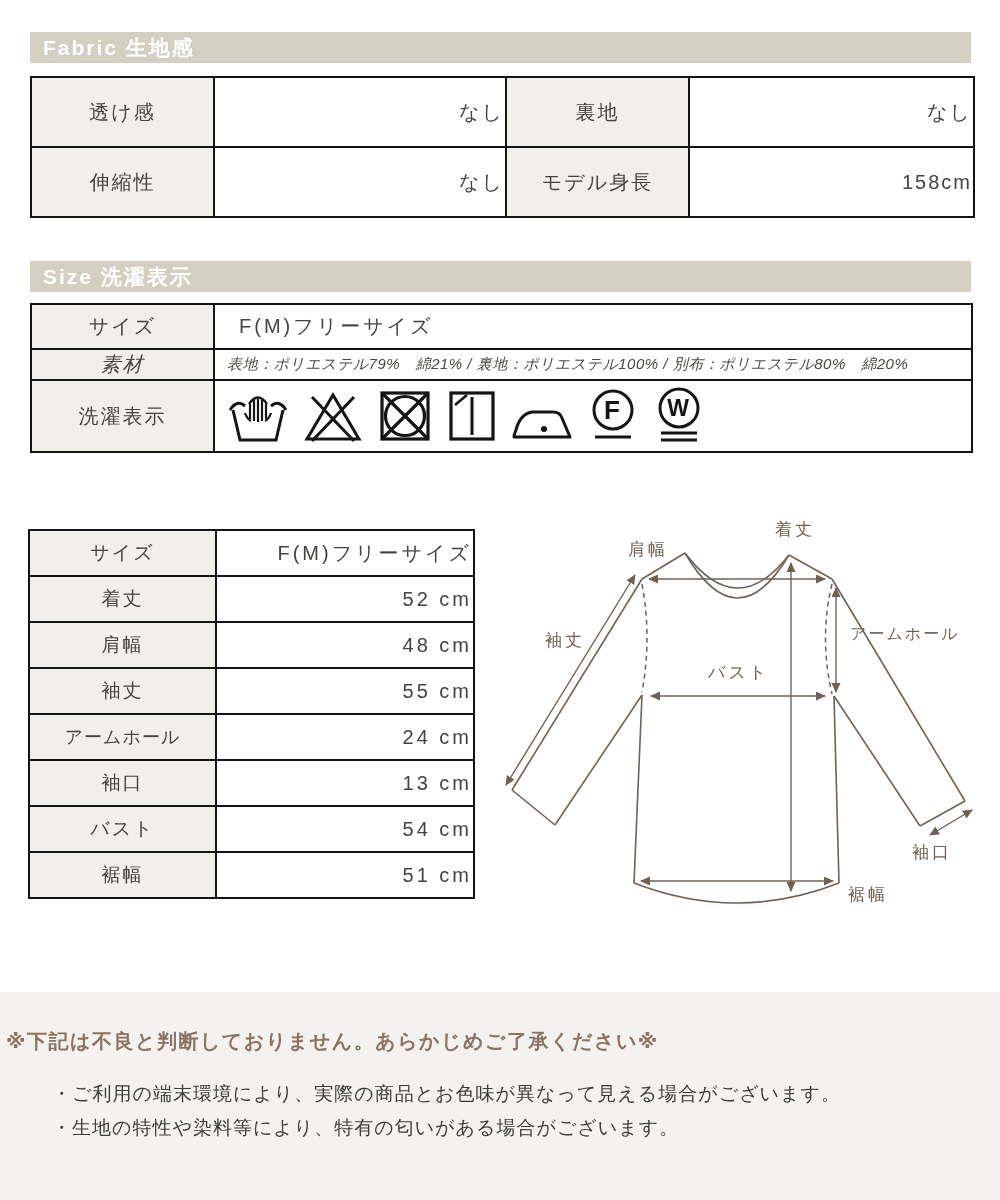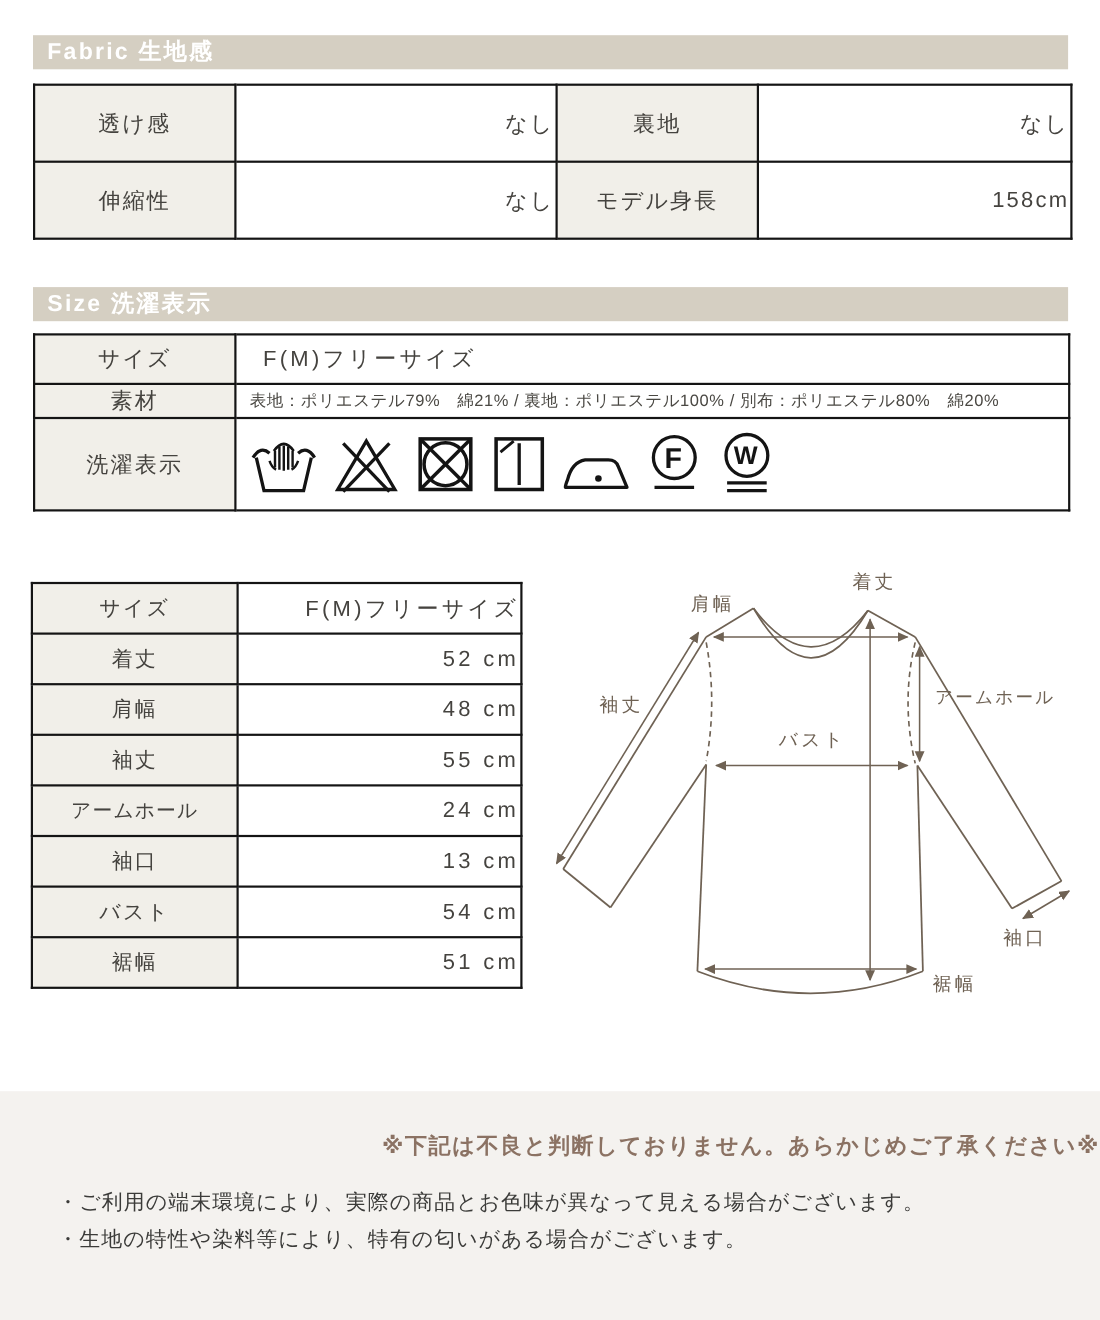--- a/index.html
+++ b/index.html
@@ -15,22 +15,22 @@
   td{border:2px solid #141414;box-sizing:border-box;vertical-align:middle;}
   td.hd{background:#f1efe9;text-align:center;font-size:20px;letter-spacing:2px;color:#45433f;}
   td.vl{background:#ffffff;text-align:right;font-size:20px;letter-spacing:2px;color:#45433f;}
 
   #fabric-table{position:absolute;left:30px;top:76px;width:943px;}
   #fabric-table td{height:70px;}
 
   #size-table{position:absolute;left:30px;top:303px;width:943px;}
   #size-table td.hd{width:183px;}
   #size-table .r1 td{height:45px;}
-  #size-table .r2 td{height:30px;}
-  #size-table .r3 td{height:84px;}
+  #size-table .r2 td{height:30px;font-style:italic;}
+  #size-table .r3 td{height:72px;}
   #size-table td.sizeval{text-align:left;padding-left:24px;font-size:20px;letter-spacing:3px;}
   #size-table td.matval{text-align:left;padding-left:12px;font-size:15px;letter-spacing:0.5px;color:#4a4843;border-radius:13px;}
   .care-cell{padding-left:12px;}
   .care-row{display:flex;align-items:center;gap:14px;}
   .care-row svg{display:block;}
 
   #meas-table{position:absolute;left:28px;top:529px;width:447px;}
   #meas-table td{height:46px;}
   #meas-table td.hd{width:187px;font-size:19px;}
   #meas-table td.vl{font-size:20px;letter-spacing:3px;}
@@ -38,21 +38,21 @@
   #meas-table td.armhole{letter-spacing:1px;font-size:18px;}
 
   #diagram{position:absolute;left:487px;top:508px;}
   .dline{stroke:#6f6254;stroke-width:1.6;fill:none;}
   .ddash{stroke:#6f6254;stroke-width:1.5;fill:none;stroke-dasharray:5 4;}
   .dim{stroke:#6f6254;stroke-width:1.4;fill:none;}
   .dlabel{fill:#6f6254;font-size:17px;letter-spacing:3px;}
   .dlabel.small{font-size:16px;letter-spacing:2px;}
 
   #notes{position:absolute;left:0;top:992px;width:1000px;height:208px;background:#f4f2ef;box-sizing:border-box;padding-top:36px;}
-  #notes-heading{text-align:right;color:#8b7263;font-weight:bold;font-size:20px;letter-spacing:1.5px;margin:0 0 22px 6px;}
+  #notes-heading{text-align:left;color:#8b7263;font-weight:bold;font-size:20px;letter-spacing:1.5px;margin:0 0 22px 6px;}
   .note-item{margin:0 0 0 52px;font-size:19px;letter-spacing:1px;color:#3b3b39;line-height:34px;}
 
   .icon-stroke{stroke:#141414;fill:none;}
 </style>
 </head>
 <body>
 
 <div id="page">
 
   <div class="section-bar" id="bar-fabric">Fabric 生地感</div>

